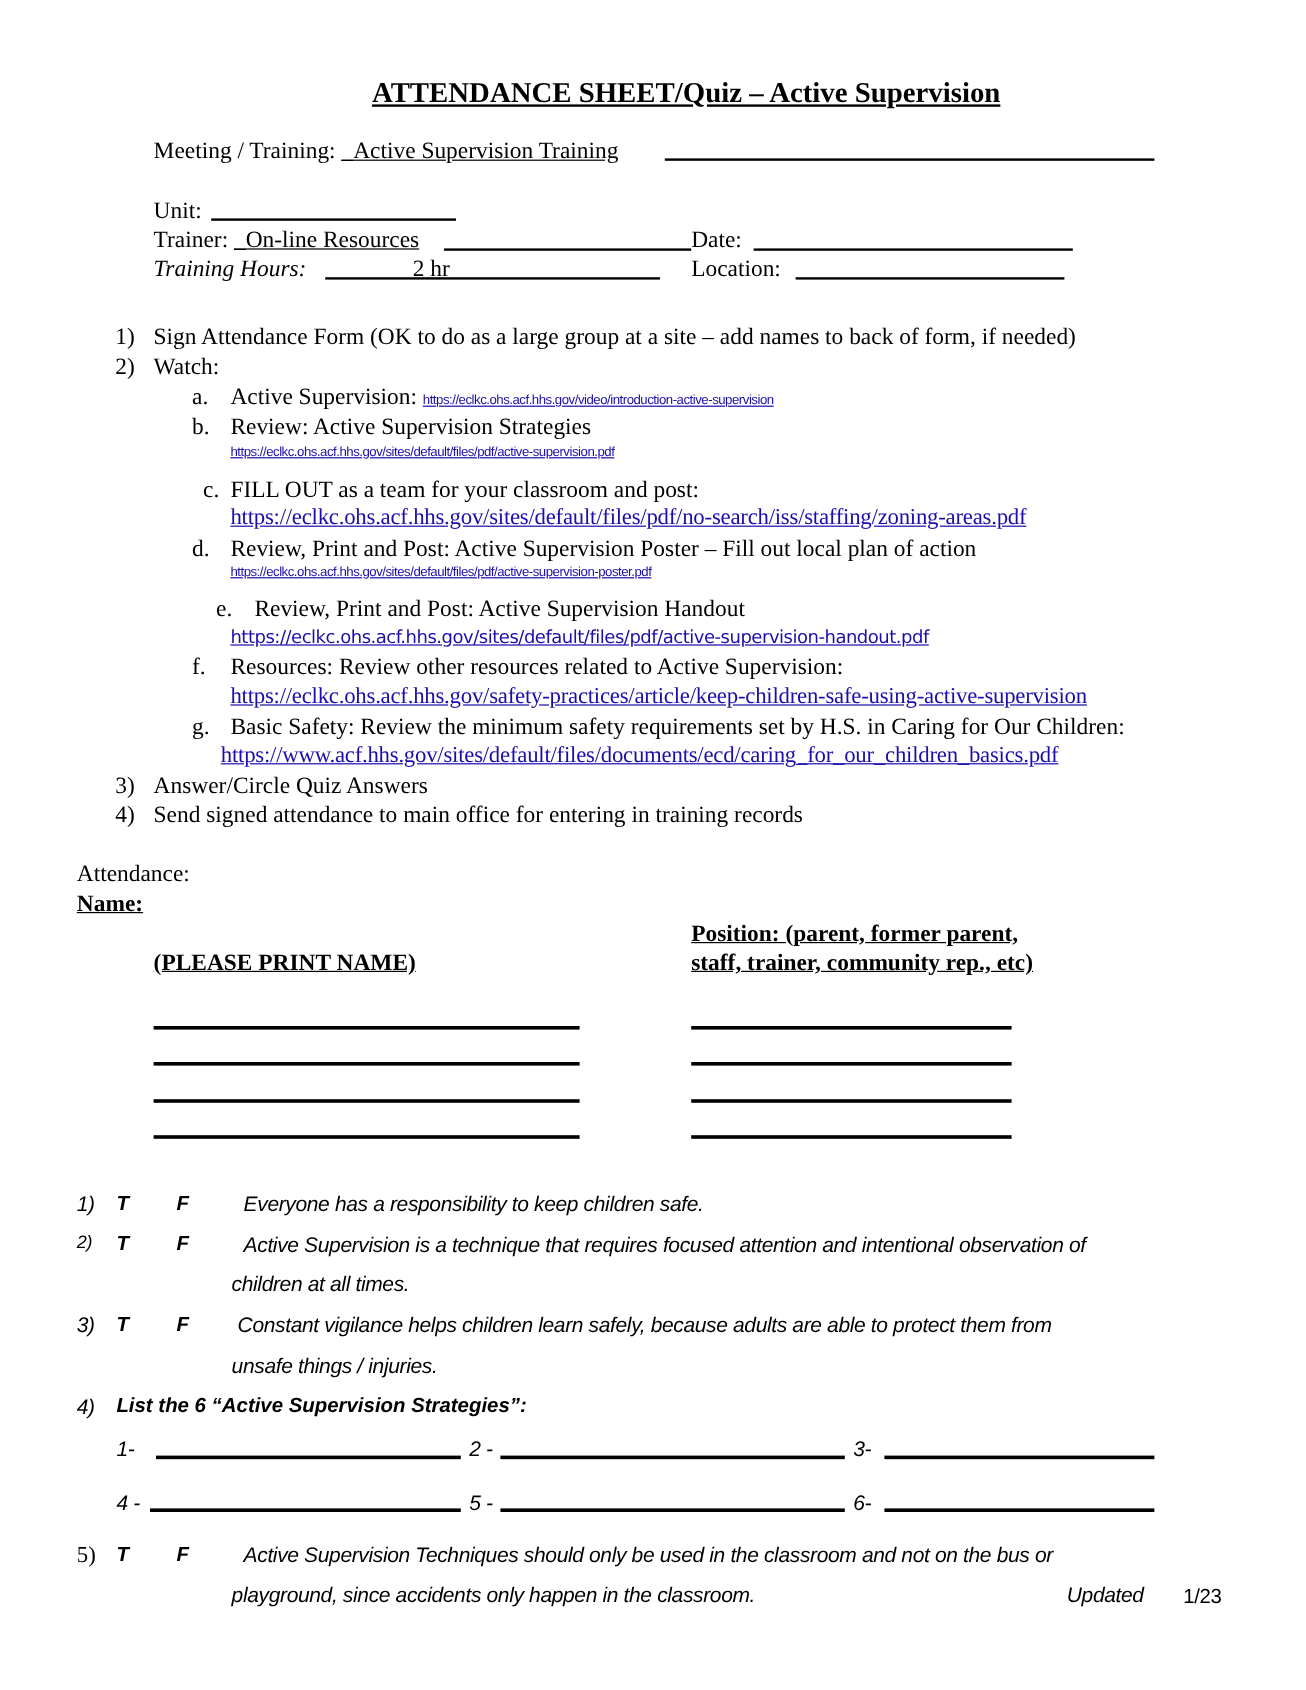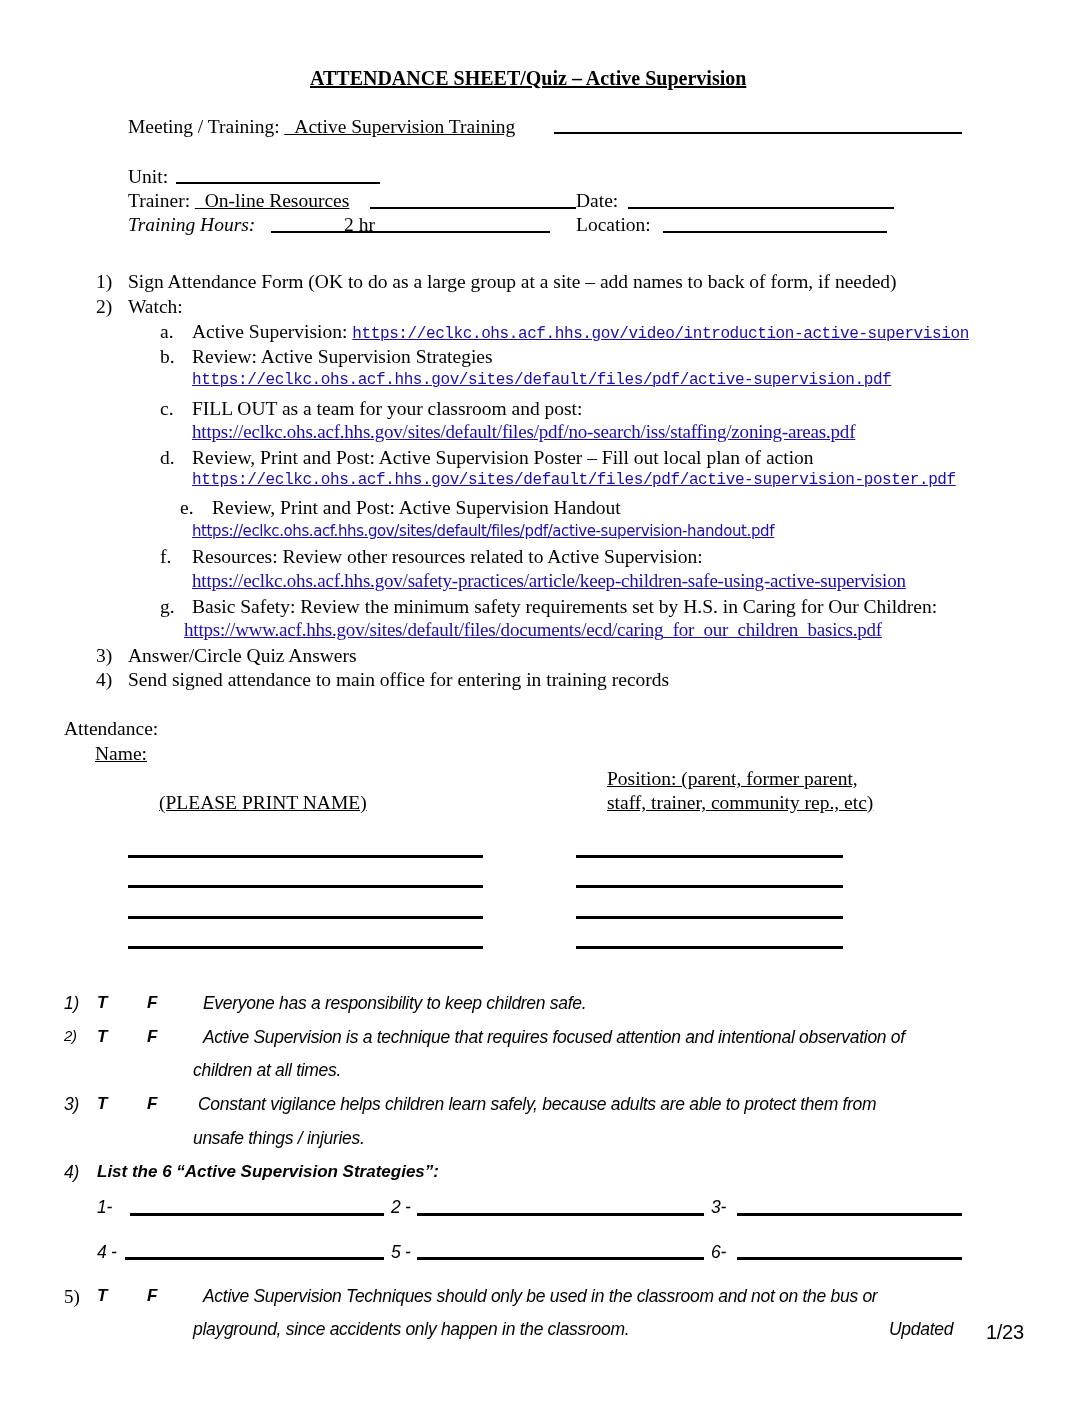--- a/index.html
+++ b/index.html
@@ -1,28 +1,28 @@
 <!DOCTYPE html>
 <html><head>
 <meta charset="utf-8">
 <style>
   html, body { margin: 0; padding: 0; background: #ffffff; }
   body { width: 1088px; height: 1408px; position: relative; overflow: hidden; color: #000; font-family: "Liberation Serif", serif; }
   .abs { position: absolute; white-space: nowrap; }
   .serif { font-family: "Liberation Serif", serif; font-size: 19.5px; line-height: 24px; }
   .sans-it { font-family: "Liberation Sans", sans-serif; font-style: italic; font-size: 17.5px; letter-spacing: -0.3px; }
   .sans-bi { font-family: "Liberation Sans", sans-serif; font-style: italic; font-weight: bold; font-size: 17px; }
-  .title { font-weight: bold; text-decoration: underline; font-size: 20px; }
+  .title { font-weight: bold; text-decoration: underline; font-size: 24px; }
   .ul { text-decoration: underline; }
   .link { color: #1a0dab; text-decoration: underline; }
-  .link-sans { font-family: Liberation Mono, monospace; font-size: 16px; letter-spacing: -0.4px; }
+  .link-sans { font-family: Liberation Sans, sans-serif; font-size: 11px; letter-spacing: -0.4px; }
   .link-sans-sm { font-family: "DejaVu Sans", sans-serif; font-size: 15px; letter-spacing: -0.4px; }
   .link-serif { font-family: "Liberation Serif", serif; font-size: 19px; letter-spacing: -0.2px; }
   .rule { position: absolute; height: 3px; background: #000; }
-  .bold-ul { font-weight: normal; text-decoration: underline; margin-left: 31px; }
+  .bold-ul { font-weight: bold; text-decoration: underline; }
 </style>
 </head>
 <body>
 
 <div class="abs serif title" style="left:310px; top:66px;">ATTENDANCE SHEET/Quiz – Active Supervision</div>
 
 <div class="abs serif" style="left:128px; top:115px;">
   <span>Meeting / Training:</span>
   <span class="ul">_Active Supervision Training</span>
 </div>
@@ -57,21 +57,21 @@
 <div class="abs serif" style="left:160px; top:320px;">
   <span style="display:inline-block; width:32px;">a.</span><span>Active Supervision:</span>
   <span class="link link-sans">https://eclkc.ohs.acf.hhs.gov/video/introduction-active-supervision</span>
 </div>
 
 <div class="abs serif" style="left:160px; top:345px;">
   <span style="display:inline-block; width:32px;">b.</span><span>Review:  Active Supervision Strategies</span>
 </div>
 <div class="abs link link-sans" style="left:192px; top:371px; text-decoration-thickness:1px;">https://eclkc.ohs.acf.hhs.gov/sites/default/files/pdf/active-supervision.pdf</div>
 
-<div class="abs serif" style="left:160px; top:397px;">
+<div class="abs serif" style="left:160px; top:397px;text-align:center;">
   <span style="display:inline-block; width:32px;">c.</span><span>FILL OUT as a team for your classroom and post:</span>
 </div>
 <div class="abs link link-serif" style="left:192px; top:421px;">https://eclkc.ohs.acf.hhs.gov/sites/default/files/pdf/no-search/iss/staffing/zoning-areas.pdf</div>
 
 <div class="abs serif" style="left:160px; top:446px;">
   <span style="display:inline-block; width:32px;">d.</span><span>Review, Print and Post: Active Supervision Poster – Fill out local plan of action</span>
 </div>
 <div class="abs link link-sans" style="left:192px; top:471px;">https://eclkc.ohs.acf.hhs.gov/sites/default/files/pdf/active-supervision-poster.pdf</div>
 
 <div class="abs serif" style="left:160px; top:496px;margin-left:20px;">
@@ -145,13 +145,13 @@
 <div class="abs sans-it" style="left:711px; top:1242px;">6-</div>
 <div class="rule" style="left:737px; top:1257px; width:225px;"></div>
 
 <div class="abs serif" style="left:64px; top:1285px; font-size:19px;">5)</div>
 <div class="abs sans-bi" style="left:97px; top:1286px;">T</div>
 <div class="abs sans-bi" style="left:147px; top:1286px;">F</div>
 <div class="abs sans-it" style="left:203px; top:1286px;">Active Supervision Techniques should only be used in the classroom and not on the bus or</div>
 <div class="abs sans-it" style="left:193px; top:1319px;">playground, since accidents only happen in the classroom.</div>
 
 <div class="abs sans-it" style="left:889px; top:1319px;">Updated</div>
-<div class="abs sans-it" style="left:986px; top:1321px; font-size:20px; font-style:normal;">1/23</div>
+<div class="abs sans-it" style="left:986px; top:1321px; font-size:17px; font-style:normal;">1/23</div>
 
 </body></html>

